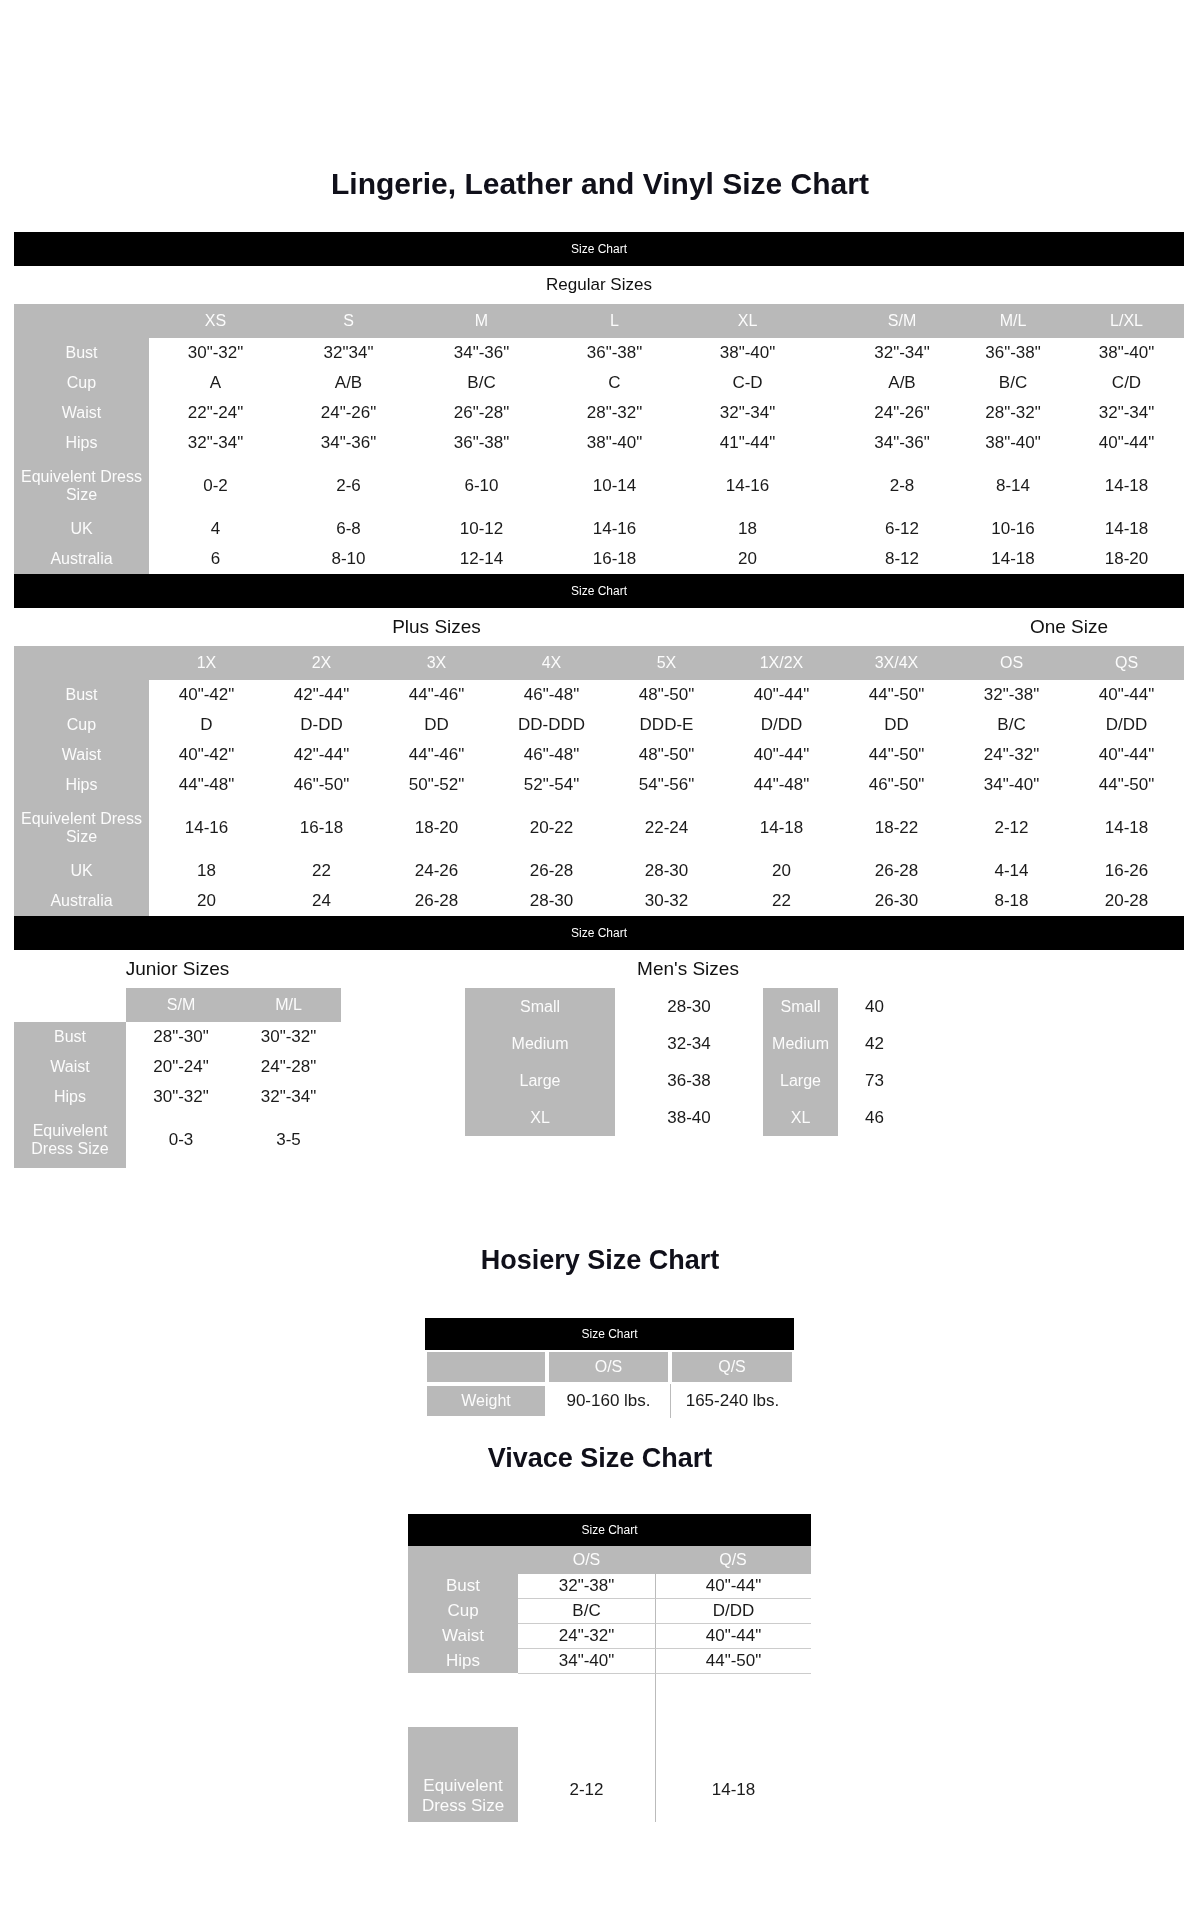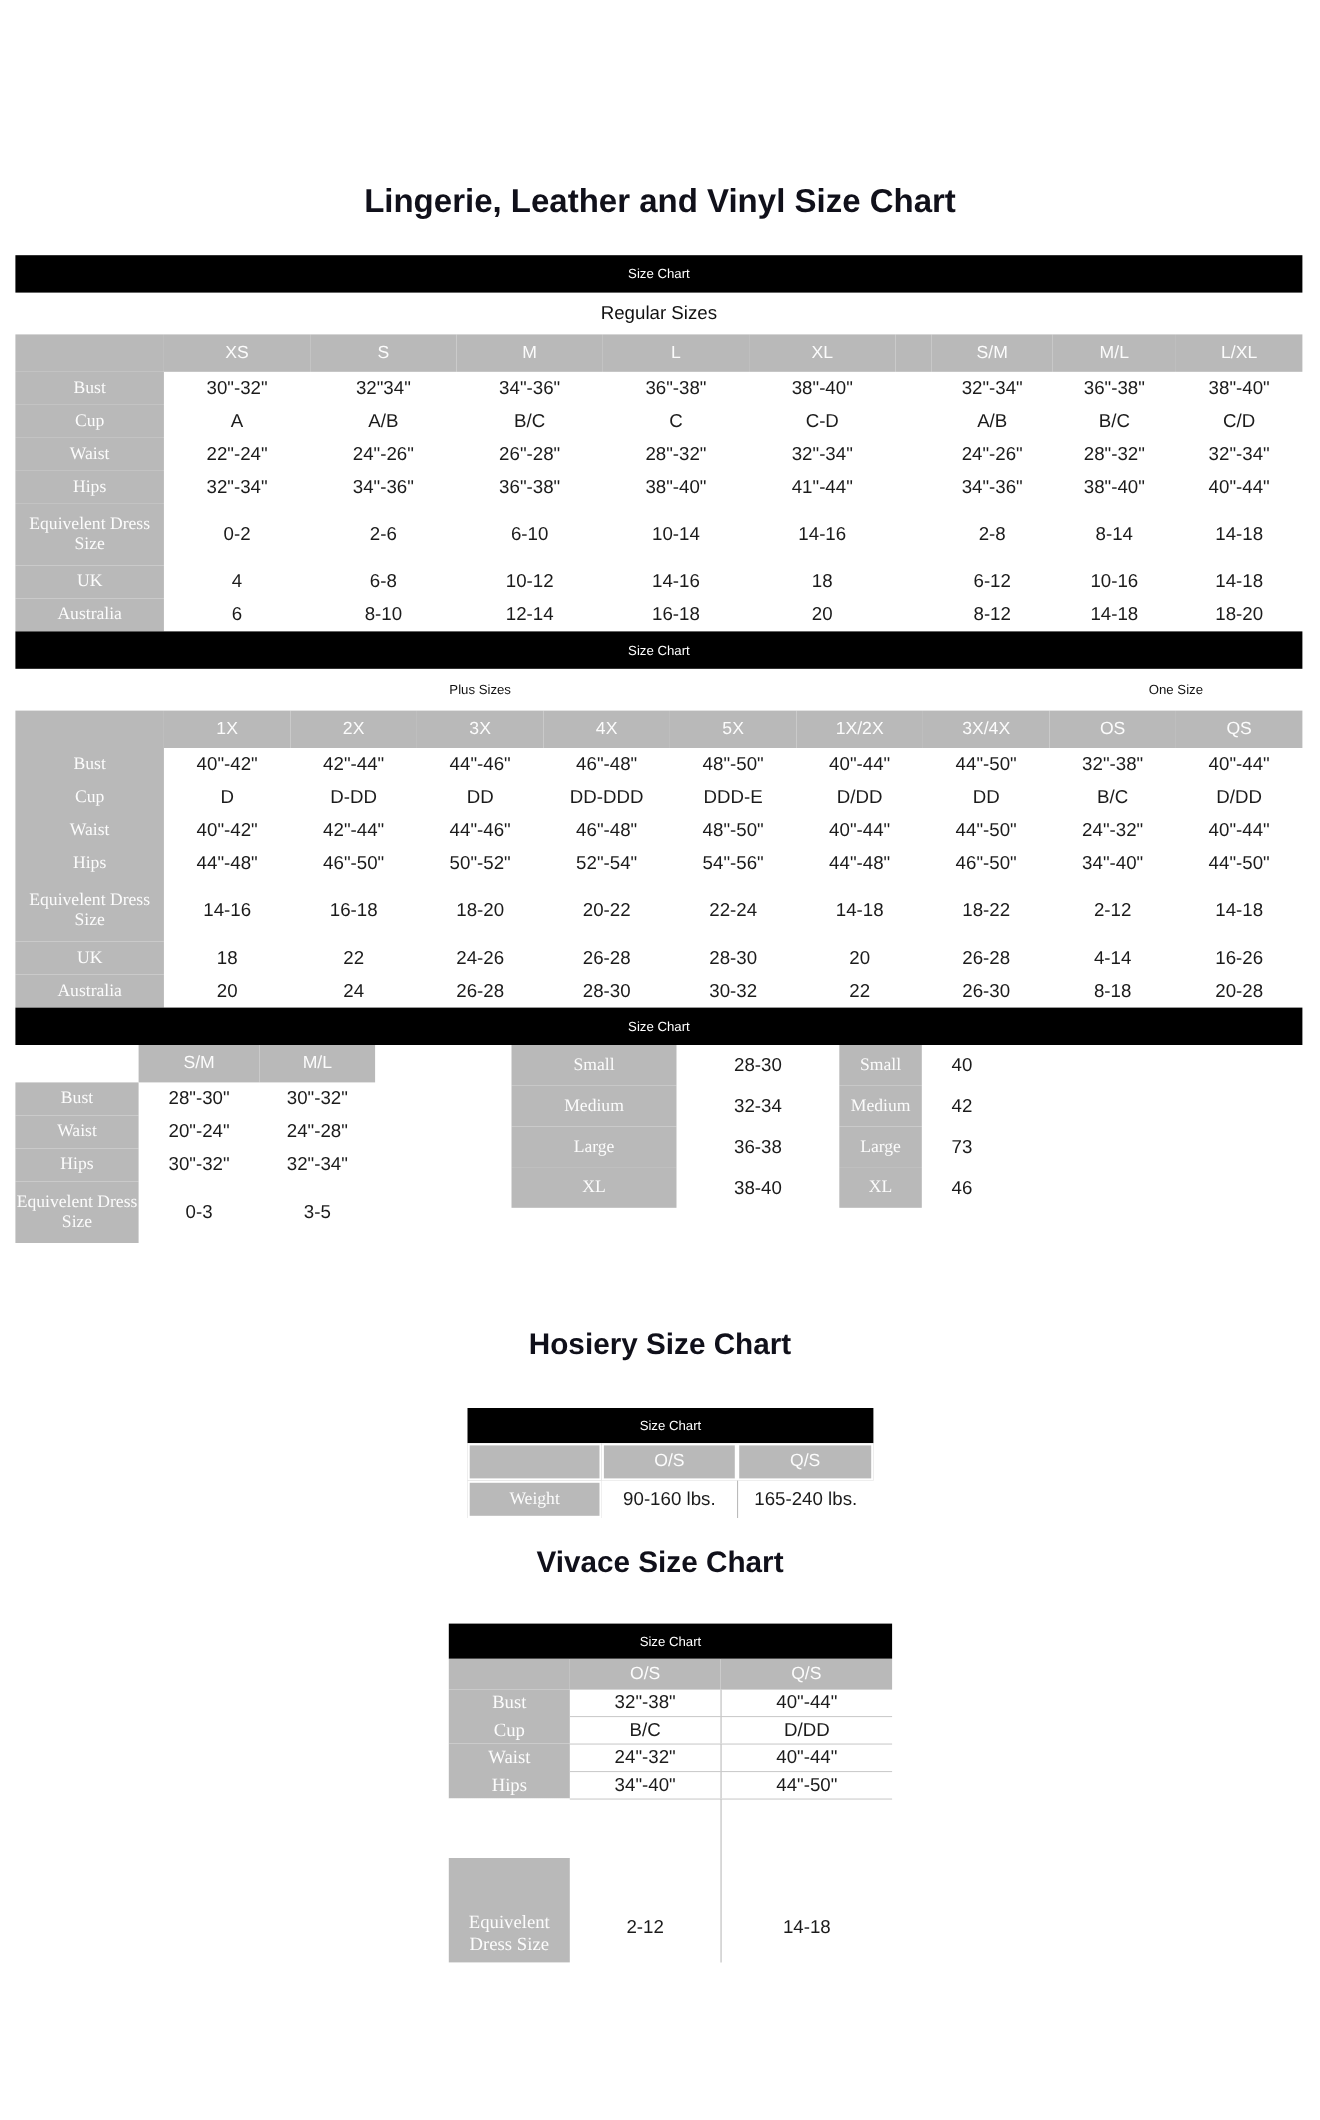--- a/index.html
+++ b/index.html
@@ -19,31 +19,31 @@
   }
   h2{
     margin:0;text-align:center;font-weight:bold;color:var(--title);font-size:27px;
   }
   .main{margin:30px 0 0 14px;width:1170px;}
   .bar{
     height:34px;background:var(--bar-bg);color:var(--bar-fg);
     display:flex;align-items:center;justify-content:center;font-size:12px;
   }
   .seclabel{height:38px;line-height:38px;text-align:center;font-size:17px;color:#111;}
-  .duo{position:relative;height:38px;font-size:12px;color:#111;}
+  .duo{position:relative;height:38px;font-size:19px;color:#111;}
   .duo span{position:absolute;top:0;line-height:38px;text-align:center;display:block;}
   .plus-label{left:135px;width:575px;}
   .one-size-label{left:940px;width:230px;}
   .junior-label{left:0;width:327px;}
   .mens-label{left:451px;width:446px;}
 
   table{border-collapse:separate;border-spacing:0;table-layout:fixed;}
   td{text-align:center;vertical-align:middle;padding:0;font-size:17px;overflow:hidden;}
   .h{background:var(--gray);color:var(--gray-fg);font-size:16px;height:34px;}
-  .lbl{background:var(--gray);color:var(--gray-fg);font-size:16px;font-family:Liberation Serif, serif;}
+  .lbl{background:var(--gray);color:var(--gray-fg);font-size:16px;}
   tr.r td{height:30px;}
   tr.tall td{height:56px;margin-left:36px;}
 
   .sz{width:100%;}
   .junior{width:327px;}
   .junior .corner{background:#ffffff;}
   .bottom{position:relative;height:186px;}
   .mens{position:absolute;left:451px;top:0;width:446px;}
   .mens .h{font-size:15px;white-space:nowrap;}
   .mens tr.r td{height:37px;}
@@ -314,20 +314,24 @@
           <td class="val">26-30</td>
           <td class="val">8-18</td>
           <td class="val">20-28</td>
         </tr>
       </tbody>
   </table>
 
   <div class="bar">
     <span>Size Chart</span>
   </div>
+  <div class="duo">
+    <span class="junior-label">Junior Sizes</span>
+    <span class="mens-label">Men's Sizes</span>
+  </div>
 
   <div class="bottom">
     <table class="junior">
       <colgroup>
           <col style="width:112px">
           <col style="width:110px">
           <col style="width:105px">
         </colgroup>
       <tbody>
           <tr class="head">

